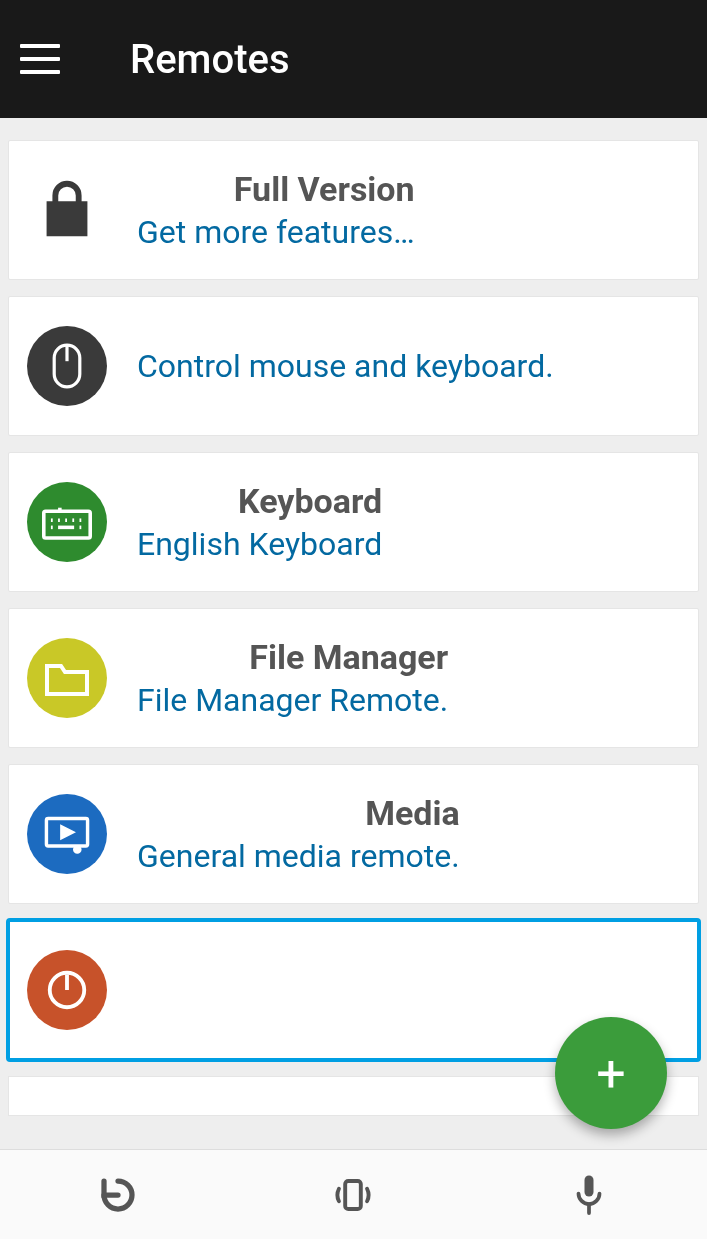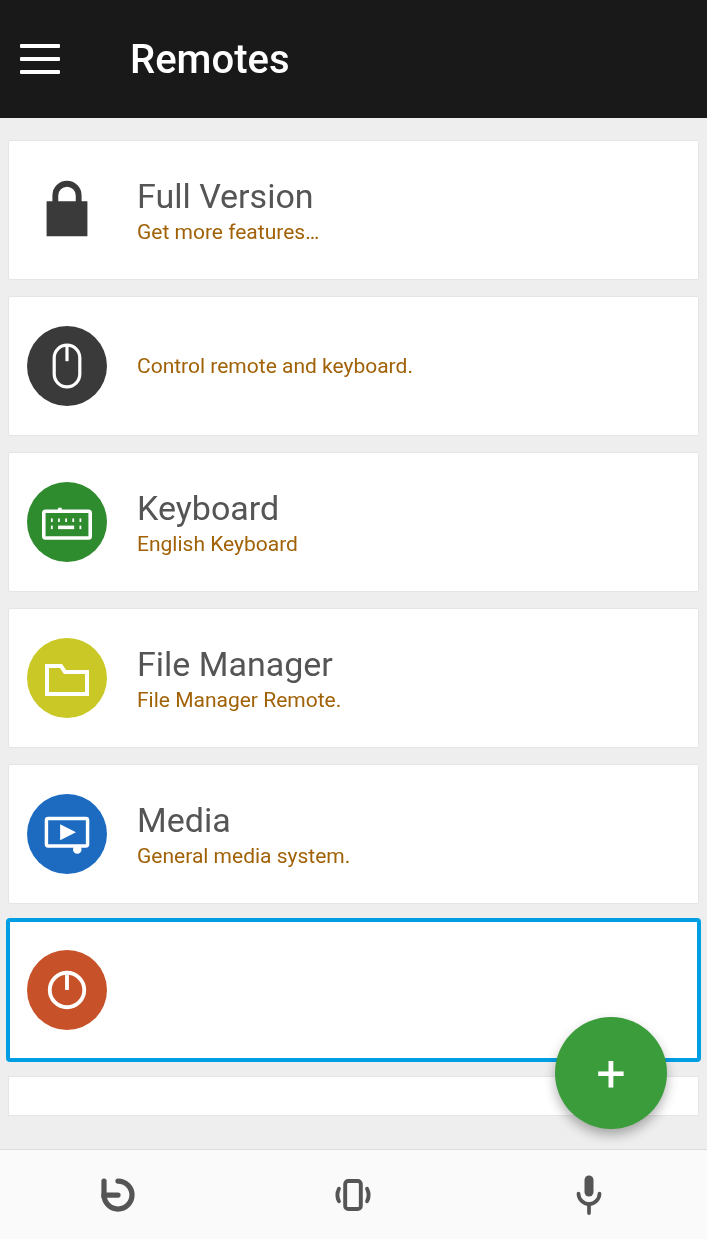--- a/index.html
+++ b/index.html
@@ -21,22 +21,22 @@
     cursor: pointer;
     position: relative;
   }
   .card:first-child { margin-top: 22px; }
   .icon-wrap {
     width: 80px; height: 80px; border-radius: 50%;
     display: flex; align-items: center; justify-content: center;
     flex-shrink: 0;
   }
   .text-wrap { margin-left: 30px; }
-  .card-title { font-size: 34px; font-weight: 400; color: #555; margin-bottom: 4px; }
-  .card-sub { font-size: 21px; color: #a16207; }
+  .card-title { font-size: 34px; font-weight: 700; color: #555; margin-bottom: 4px; text-align: right; }
+  .card-sub { font-size: 32px; color: #0369a1; }
   .highlight { outline: 4px solid #009fe3; outline-offset: -2px; }
   .fab {
     position: absolute; right: 40px; bottom: 110px;
     width: 112px; height: 112px; border-radius: 50%;
     background: #3b9c3b; color: #fff; font-size: 52px;
     display: flex; align-items: center; justify-content: center;
     box-shadow: 0 6px 12px rgba(0,0,0,.3);
     cursor: pointer;
   }
   .bottombar {
@@ -81,21 +81,21 @@
     </div>
 
     <div class="card">
       <div class="icon-wrap" style="background:#3a3a3a">
         <svg width="40" height="48" viewBox="0 0 24 30" fill="none" stroke="#fff" stroke-width="2">
             <rect x="4" y="2" width="16" height="26" rx="8"></rect>
             <line x1="12" y1="2" x2="12" y2="12"></line>
           </svg>
       </div>
       <div class="text-wrap">
-        <div class="card-sub">Control remote and keyboard.</div>
+        <div class="card-sub">Control mouse and keyboard.</div>
       </div>
     </div>
 
     <div class="card">
       <div class="icon-wrap" style="background:#2e8b2e">
         <svg width="50" height="36" viewBox="0 0 28 20" fill="none" stroke="#fff" stroke-width="2">
             <rect x="1" y="4" width="26" height="15" rx="1"></rect>
             <line x1="5" y1="9" x2="6" y2="9"></line>
             <line x1="9" y1="9" x2="10" y2="9"></line>
             <line x1="13" y1="9" x2="14" y2="9"></line>
@@ -128,21 +128,21 @@
     <div class="card">
       <div class="icon-wrap" style="background:#1c6bc0">
         <svg width="48" height="40" viewBox="0 0 28 22" fill="none" stroke="#fff" stroke-width="2">
             <rect x="2" y="2" width="24" height="16" rx="1"></rect>
             <polygon points="11,7 11,13 17,10" fill="#fff"></polygon>
             <circle cx="20" cy="20" r="1.5" fill="#fff"></circle>
           </svg>
       </div>
       <div class="text-wrap">
         <div class="card-title">Media</div>
-        <div class="card-sub">General media system.</div>
+        <div class="card-sub">General media remote.</div>
       </div>
     </div>
 
     <div class="card highlight" style="padding-right:150px">
       <div class="icon-wrap" style="background:#c7522a">
         <svg width="46" height="46" viewBox="0 0 24 24" fill="none" stroke="#fff" stroke-width="2">
             <circle cx="12" cy="12" r="9"></circle>
             <line x1="12" y1="4" x2="12" y2="12"></line>
           </svg>
       </div>

